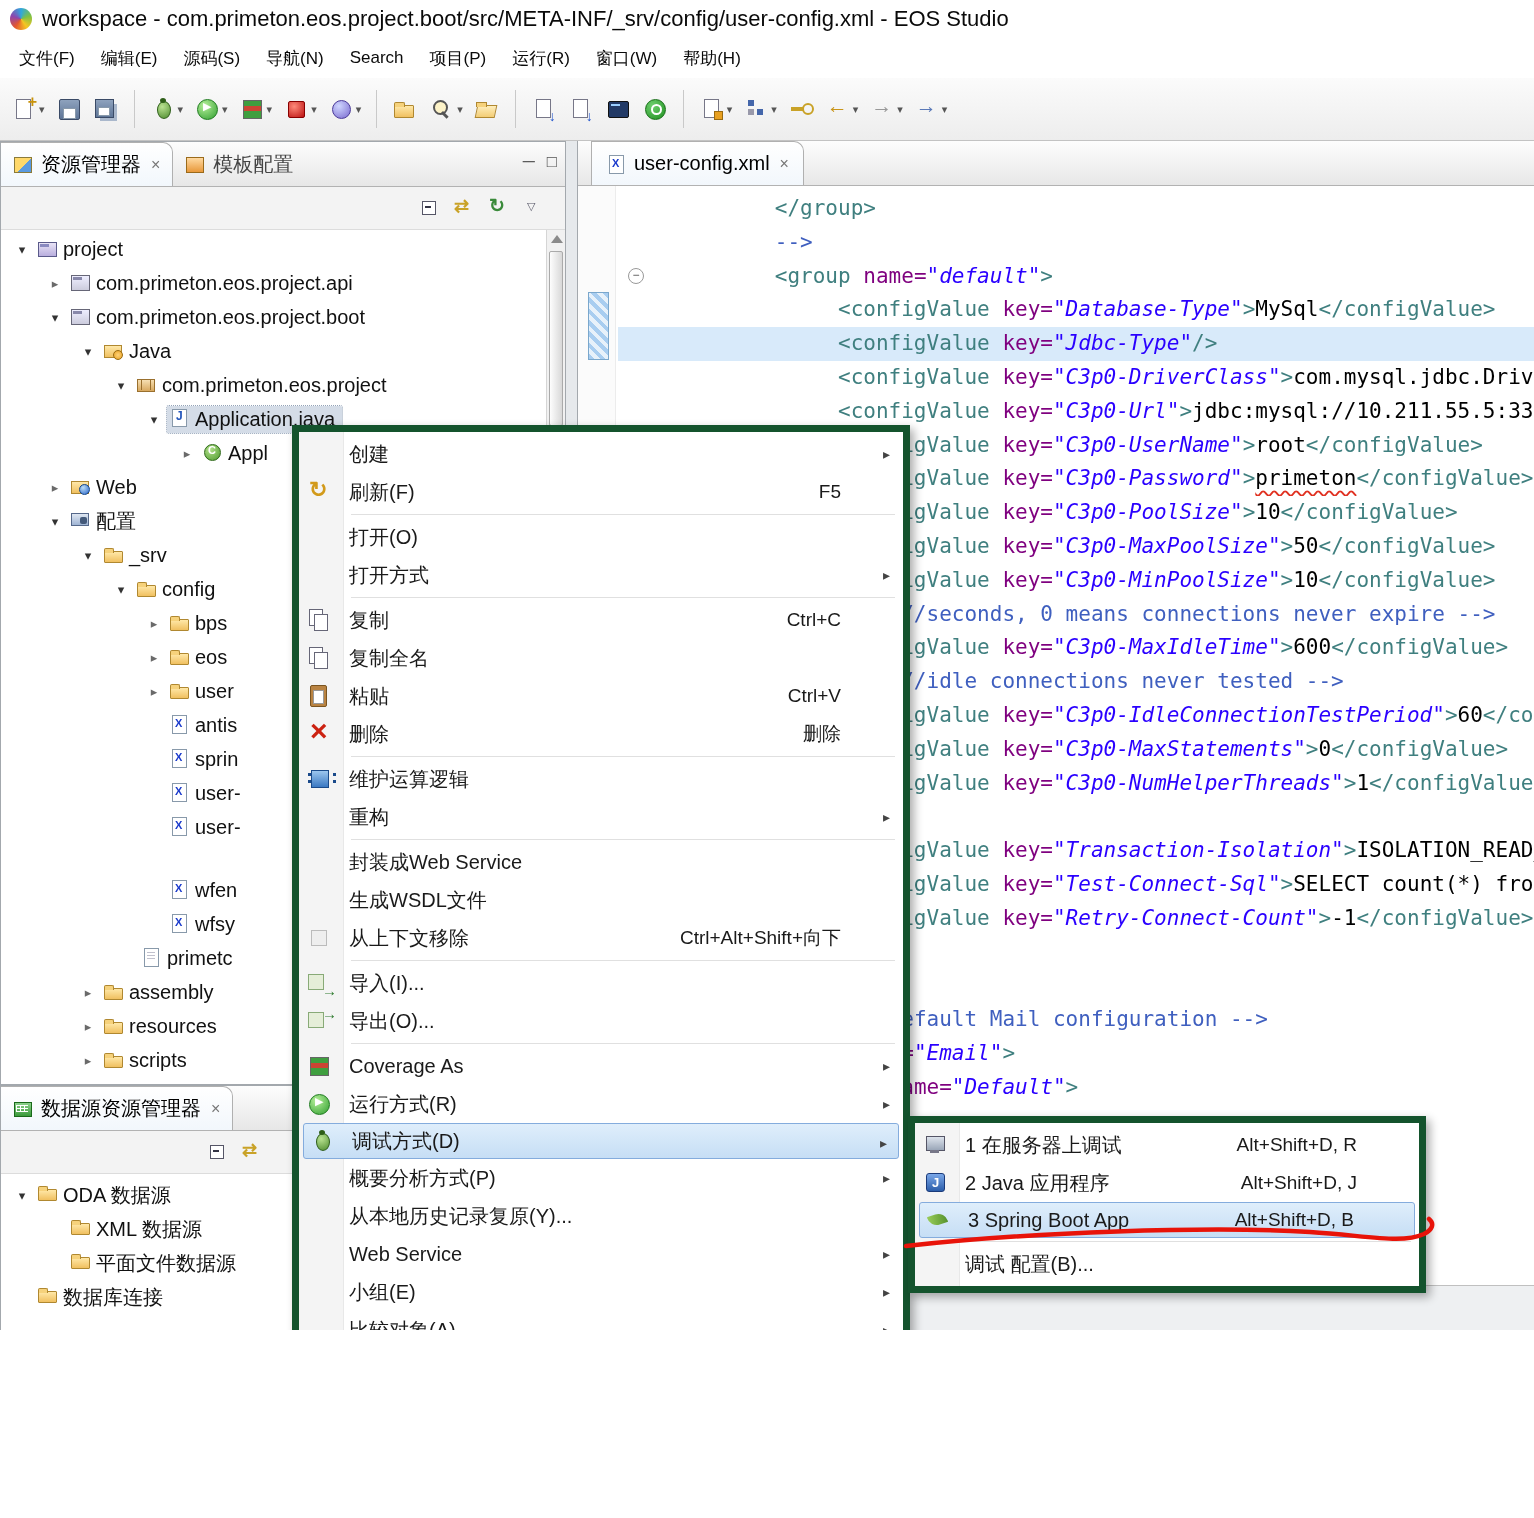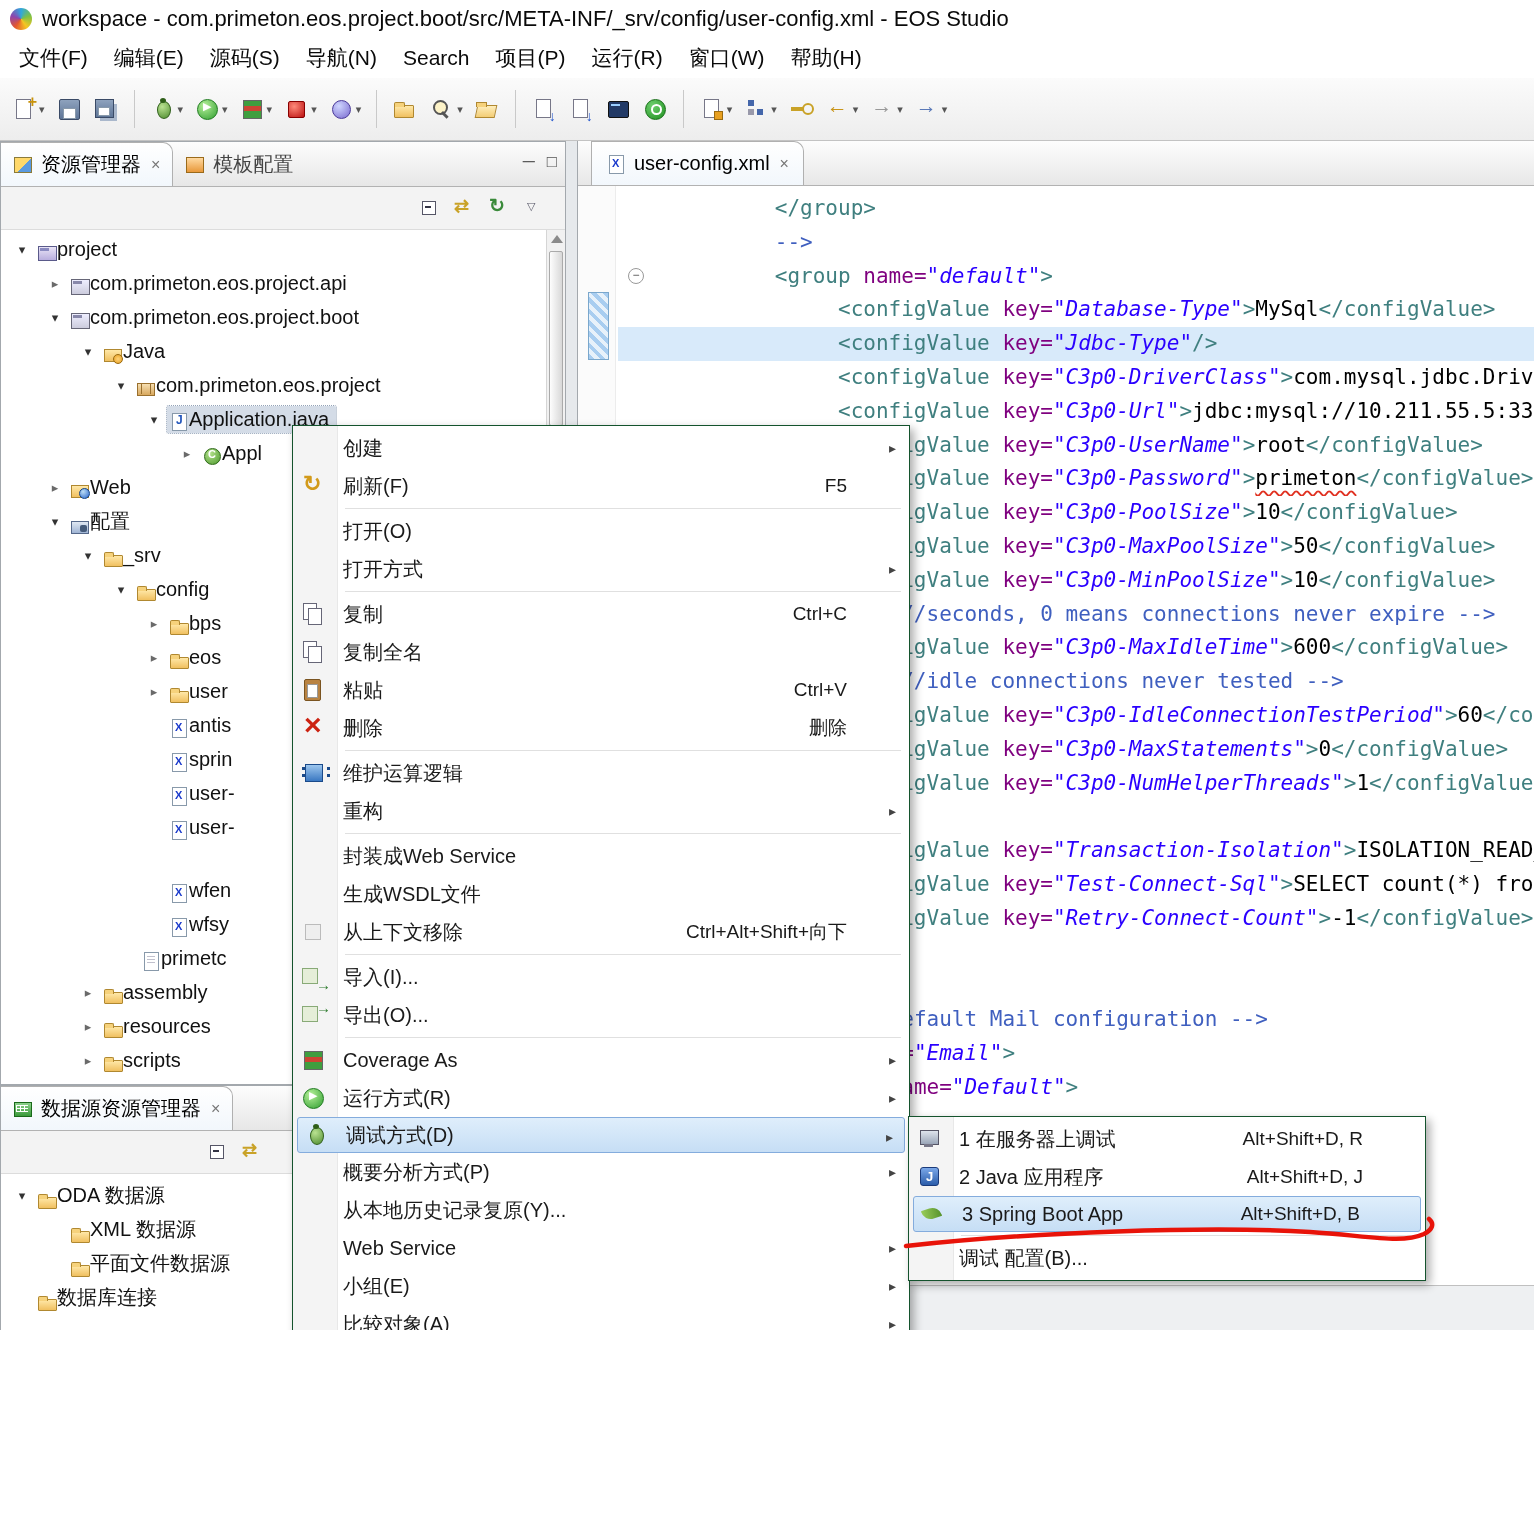--- a/index.html
+++ b/index.html
@@ -4,21 +4,21 @@
 <style>
   *{box-sizing:border-box;margin:0;padding:0}
   body{font-family:"Liberation Sans",sans-serif;background:#fff}
   .app{position:relative;width:1534px;height:1330px;overflow:hidden;background:#ec4899;color:#111}
 
   
   .titlebar{position:absolute;left:0;top:0;width:100%;height:38px;background:#fff;display:flex;align-items:center;padding:0 10px;gap:10px}
   .logo{width:22px;height:22px;border-radius:50%;background:conic-gradient(#2fa7de,#7fc143,#f5c623,#e4572e,#8e44ad,#2fa7de);flex:none}
   .title{font-size:22px;color:#0a0a0a;white-space:nowrap}
   .menubar{position:absolute;left:0;top:38px;width:100%;height:40px;background:#fff;display:flex;align-items:center;padding-left:6px}
-  .mbitem{font-size:21px;padding:4px 13px;color:#0a0a0a;white-space:nowrap;cursor:default}
+  .mbitem{font-size:17px;padding:4px 13px;color:#0a0a0a;white-space:nowrap;cursor:default}
   .toolbar{position:absolute;left:0;top:78px;width:100%;height:63px;background:linear-gradient(#fbfbfb,#ededed);border-bottom:1px solid #c3c3c3;display:flex;align-items:center;padding:0 8px;gap:5px}
   .tsep{width:1px;height:38px;background:#c9c9c9;margin:0 7px;flex:none}
   .tbtn{display:inline-flex;align-items:center;gap:2px;padding:3px;border-radius:3px;flex:none}
   .tbi{width:26px;height:24px;position:relative;display:inline-block}
   .caret{font-size:11px;color:#555}
 
   
   .ic-new::before{content:"";position:absolute;left:5px;top:2px;width:13px;height:18px;background:#fff;border:1px solid #778}
   .ic-new::after{content:"+";position:absolute;right:0px;top:-4px;color:#c8920a;font-weight:bold;font-size:16px}
   .ic-save::before{content:"";position:absolute;left:3px;top:2px;width:19px;height:19px;background:linear-gradient(#8ea2bd,#5e7597);border:1px solid #3a4a66;border-radius:2px}
@@ -92,21 +92,21 @@
   .pt-sync::before{content:"↻";position:absolute;left:2px;top:-2px;color:#3a8a3a;font-weight:bold;font-size:19px}
   .pt-caret::before{content:"▽";position:absolute;left:6px;top:4px;color:#556;font-size:11px}
 
   .tree{position:absolute;left:0;right:0;bottom:0;overflow:hidden;background:#fff}
   .explorer-panel .tree{top:88px}
   .ds-panel .tree{top:88px}
   .explorer-panel .tree{padding-top:2px}
   .ds-panel .tree{padding-top:4px}
   .trow{height:34px;display:flex;align-items:center;white-space:nowrap;font-size:20px;color:#111;overflow:hidden}
   .texp{width:26px;flex:none;text-align:center;font-size:13px;color:#6a6a6a}
-  .tbox{display:inline-flex;align-items:flex-end;gap:0;padding:2px 7px 2px 2px;border-radius:2px}
+  .tbox{display:inline-flex;align-items:flex-start;gap:6px;padding:2px 7px 2px 2px;border-radius:2px}
   .sel>.tbox{background:#d4dce7;outline:1px dotted #93a3b8}
   .tlabel{white-space:nowrap}
 
   .fic{width:20px;height:19px;position:relative;flex:none;display:inline-block}
   .fi-folder::before{content:"";position:absolute;left:1px;top:7px;width:17px;height:10px;background:linear-gradient(#ffe8a8,#f0c060);border:1px solid #b08830;border-radius:1px}
   .fi-folder::after{content:"";position:absolute;left:1px;top:4px;width:8px;height:4px;background:#f6d27c;border:1px solid #b08830;border-bottom:none;border-radius:2px 2px 0 0}
   .fi-proj::before{content:"";position:absolute;left:1px;top:4px;width:17px;height:13px;background:linear-gradient(#e9e4f6,#b9aede);border:1px solid #5a5a8a}
   .fi-proj::after{content:"";position:absolute;left:3px;top:6px;width:9px;height:3px;background:#8a8ac0}
   .fi-mod::before{content:"";position:absolute;left:1px;top:3px;width:17px;height:14px;background:linear-gradient(#eef,#ccd);border:1px solid #667}
   .fi-mod::after{content:"";position:absolute;left:3px;top:5px;width:9px;height:3px;background:#88a}
@@ -150,21 +150,21 @@
   .clhl{background:#d8eafa}
   .xt{color:#3f7f7f}
   .xa{color:#7f007f}
   .xv{color:#2a00ff;font-style:italic}
   .xp{color:#000}
   .xc{color:#3f5fbf}
   .sq{text-decoration:underline wavy #e03020;text-decoration-thickness:2px;text-underline-offset:5px}
   .edbottom{position:absolute;left:0;right:0;top:1144px;bottom:0;background:#eef0f2;border-top:1px solid #c0c0c0}
 
   
-  .menu{position:absolute;background:#fff;border:1px solid #14532d;box-shadow:4px 4px 9px rgba(0,0,0,.33);padding:3px 2px}
+  .menu{position:absolute;background:#fff;border:7px solid #14532d;box-shadow:4px 4px 9px rgba(0,0,0,.33);padding:3px 2px}
   .menu::before{content:"";position:absolute;left:0;top:0;bottom:0;width:44px;background:#f4f4f4;border-right:1px solid #e8e8e8}
   #ctxmenu{left:292px;top:425px;width:618px;z-index:40}
   #submenu{left:908px;top:1116px;width:518px;z-index:50}
   .mrow{position:relative;display:flex;align-items:center;height:38px;font-size:20px;color:#1a1a1a;padding:0 34px 0 5px;z-index:1}
   .mi{width:30px;height:24px;flex:none;position:relative;margin-right:13px}
   .mlabel{white-space:nowrap}
   .mshort{margin-left:auto;padding-left:20px;padding-right:26px;color:#1a1a1a;font-size:19px;white-space:nowrap}
   .marrow{position:absolute;right:11px;top:11px;color:#444;font-size:14px}
   .msep{height:1px;background:#e0e0e0;margin:3px 6px 3px 50px;position:relative;z-index:1}
   .mhl{background:linear-gradient(#dfeefb,#c6def5);border:1px solid #84acdd;border-radius:3px;margin:0 2px;height:36px}

